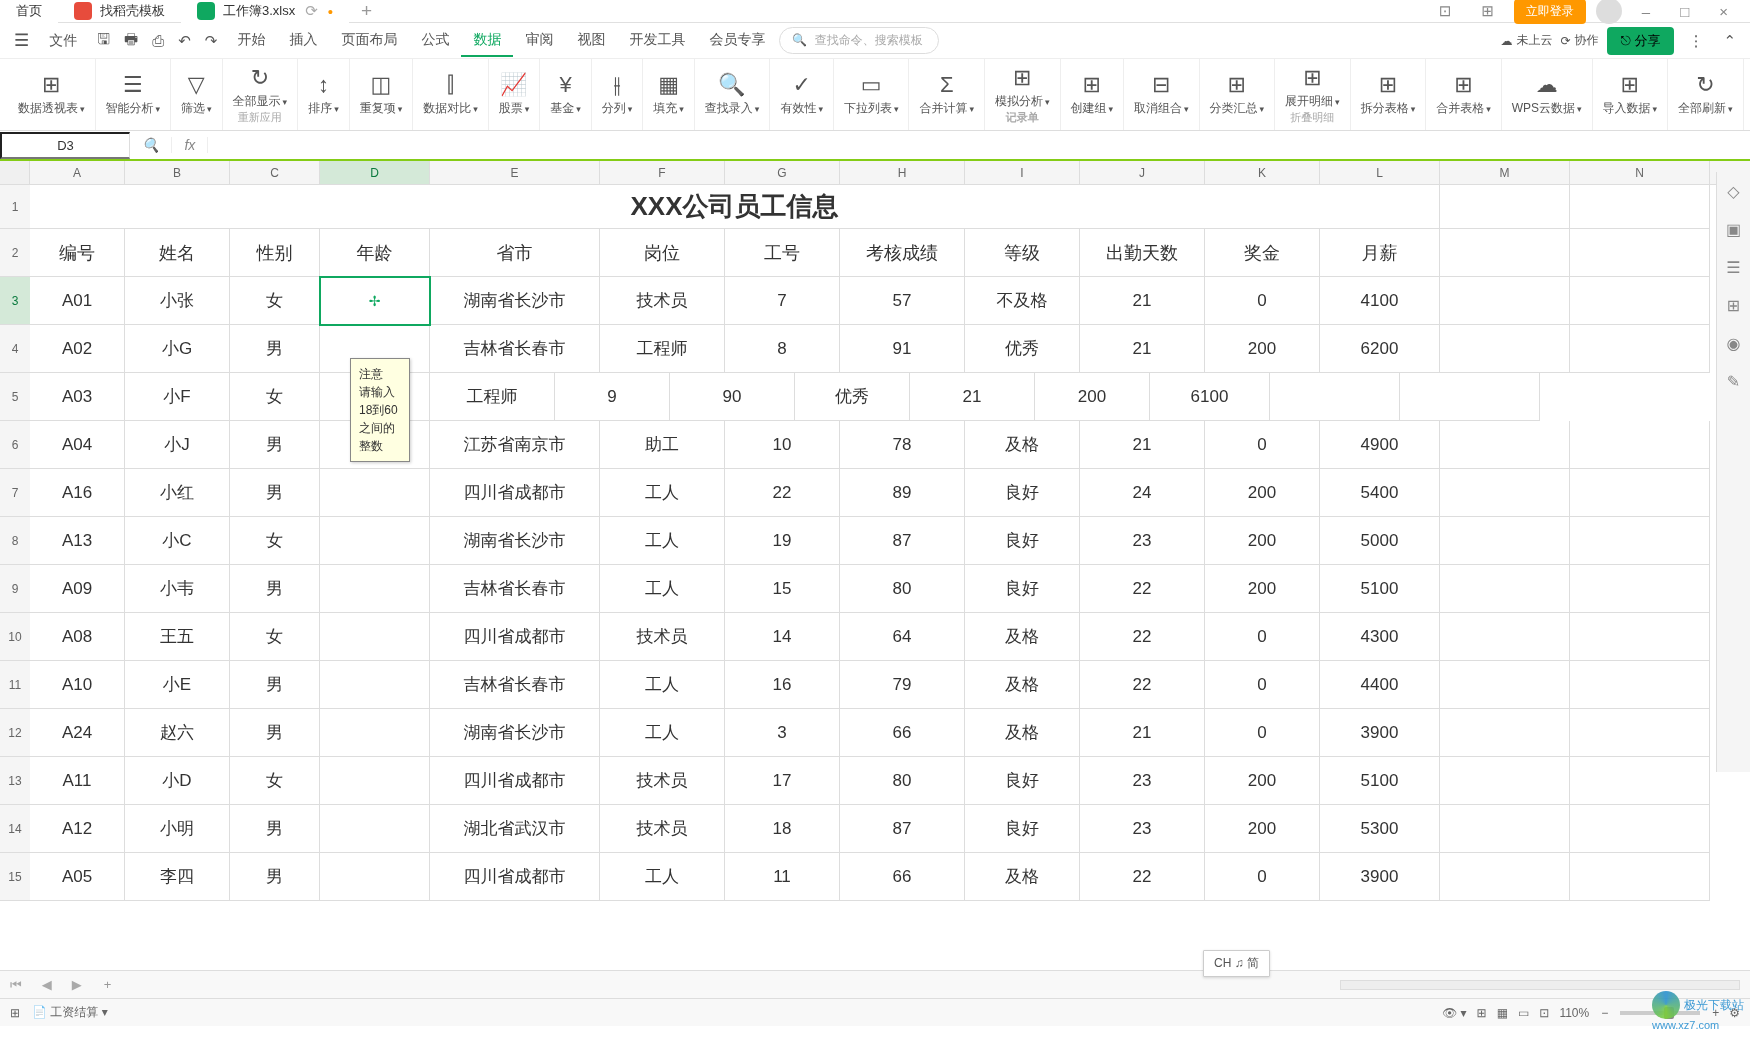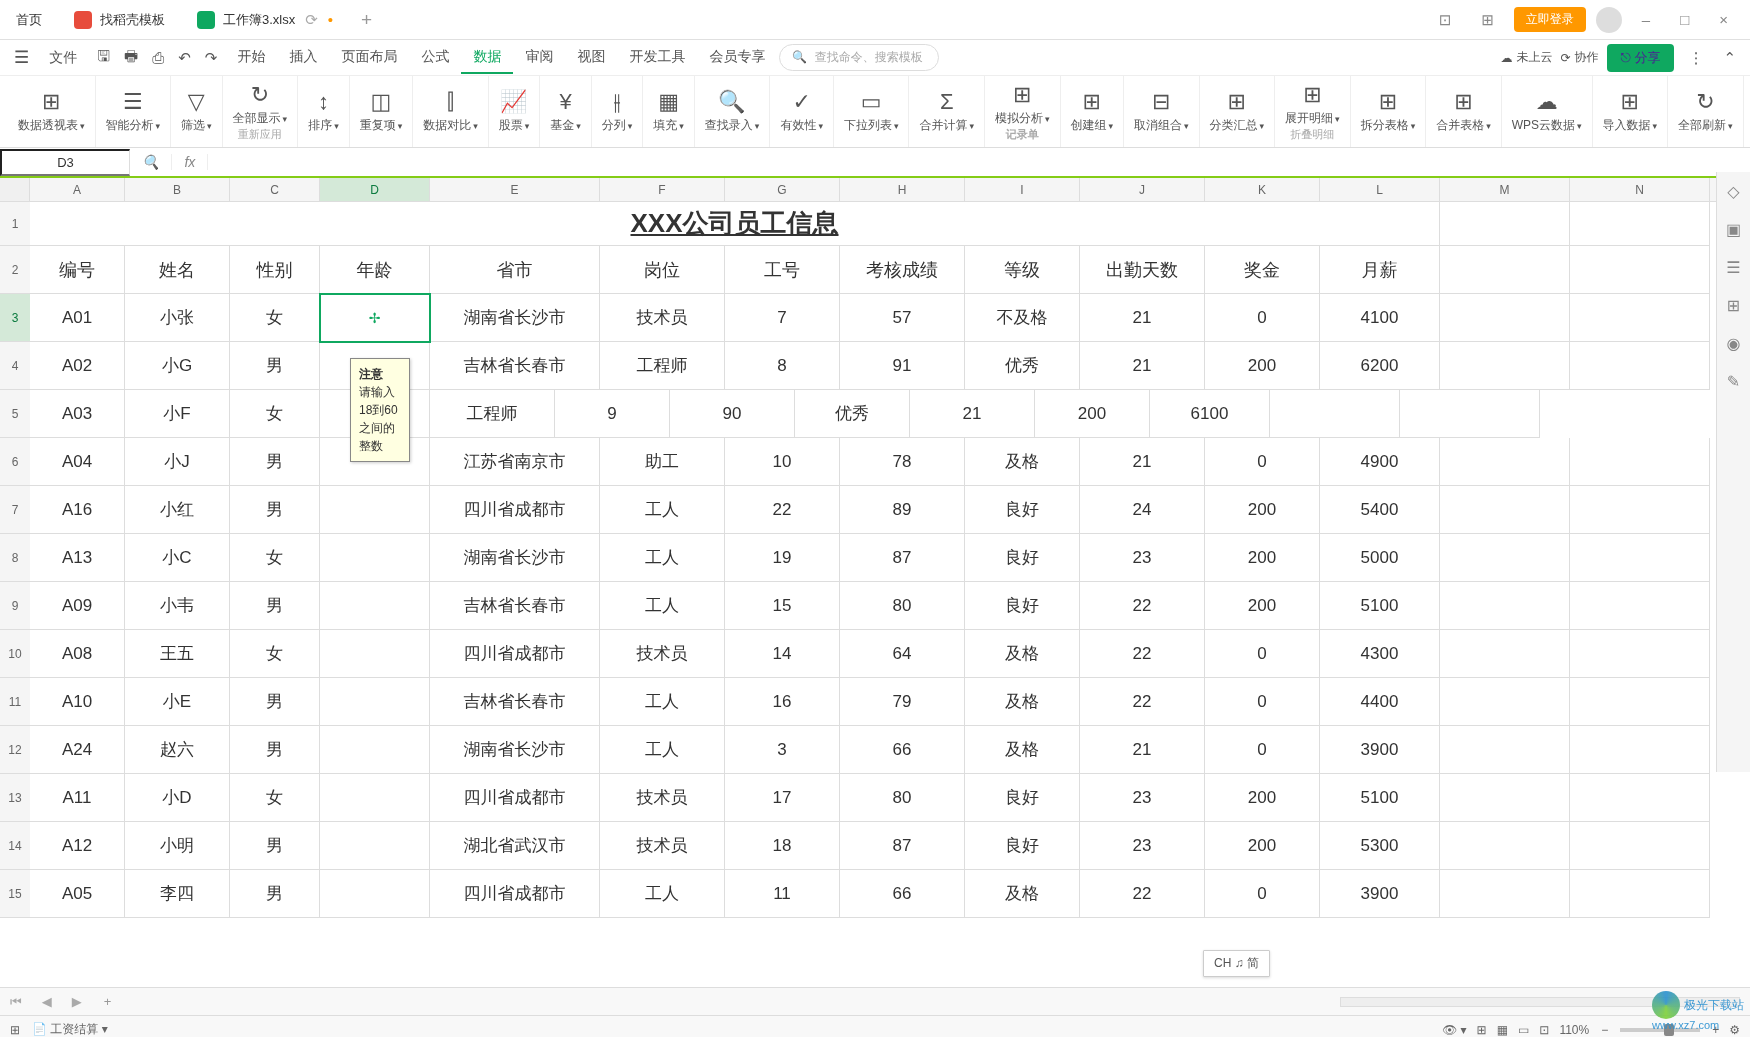--- a/index.html
+++ b/index.html
@@ -1,38 +1,38 @@
 <!DOCTYPE html>
 <html><head>
 <meta charset="utf-8">
 <style>
 *{margin:0;padding:0;box-sizing:border-box;font-family:"Microsoft YaHei",Arial,sans-serif;-webkit-font-smoothing:antialiased}
 body{background:#fff;width:1750px;height:1037px;overflow:hidden;font-size:13px;color:#333}
-.title-bar{height:40px;background:#fff;display:flex;align-items:center;border-bottom:1px solid #e0e0e0}
+.title-bar{height:23px;background:#fff;display:flex;align-items:center;border-bottom:1px solid #e0e0e0}
 .tab{height:34px;display:flex;align-items:center;padding:0 16px;font-size:13px;cursor:pointer;position:relative}
 .tab.home{background:#fff;color:#333}
 .tab.red-icon::before{content:"";width:18px;height:18px;background:#e74c3c;border-radius:4px;margin-right:8px;display:inline-block}
 .tab.green-icon::before{content:"";width:18px;height:18px;background:#0fa860;border-radius:4px;margin-right:8px;display:inline-block}
 .tab.active{background:#fff}
 .tab-close{margin-left:10px;color:#aaa;font-size:15px}
 .tab-plus{padding:0 12px;color:#999;font-size:19px;cursor:pointer}
 .title-right{margin-left:auto;display:flex;align-items:center;gap:10px;padding-right:12px}
 .login-btn{background:#ff9800;color:#fff;padding:4px 12px;border-radius:4px;font-size:12px;cursor:pointer}
 .avatar{width:26px;height:26px;border-radius:50%;background:#ddd}
 .win-btn{padding:5px 10px;color:#888;cursor:pointer;font-size:15px}
 
 .menu-bar{height:36px;display:flex;align-items:center;padding:0 8px;gap:2px;border-bottom:1px solid #eee}
 .menu-icon{padding:5px 6px;cursor:pointer;color:#555;font-size:15px}
 .hamburger{font-size:17px}
 .menu-item{padding:6px 12px;font-size:14px;cursor:pointer;color:#555}
 .menu-item.active{color:#0fa860;border-bottom:2px solid #0fa860;font-weight:500}
 .menu-right{margin-left:auto;display:flex;align-items:center;gap:8px}
 .search-box{border:1px solid #ddd;border-radius:14px;padding:4px 12px;font-size:12px;color:#aaa;width:160px}
 .cloud-btn{display:flex;align-items:center;gap:4px;font-size:12px;color:#555;cursor:pointer}
-.share-btn{background:#0fa860;color:#4c1d95;padding:5px 14px;border-radius:4px;font-size:13px;cursor:pointer}
+.share-btn{background:#0fa860;color:#000000;padding:5px 14px;border-radius:4px;font-size:13px;cursor:pointer}
 
 .ribbon{height:72px;display:flex;align-items:center;padding:0 8px;border-bottom:1px solid #ddd;gap:0}
 .rb-group{display:flex;flex-direction:column;align-items:center;padding:0 10px;height:100%;justify-content:center;border-right:1px solid #eee}
 .rb-icon{font-size:22px;color:#555;margin-bottom:2px}
 .rb-label{font-size:12px;color:#555;white-space:nowrap}
 .rb-dropdown::after{content:"▾";font-size:9px;margin-left:2px}
 
 .formula-bar{height:30px;display:flex;align-items:center;border-bottom:2px solid #84cc16;background:#fff}
 .name-box{width:130px;border-right:1px solid #ddd;text-align:center;font-size:13px;padding:4px;color:#333}
 .fx-icon{padding:0 12px;color:#888;font-style:italic;font-size:14px;border-right:1px solid #eee}
@@ -52,21 +52,21 @@
 .grid{position:relative}
 .row{display:flex;height:48px}
 .row.r1{height:44px}
 .cell{border-right:1px solid #ddd;border-bottom:1px solid #ddd;display:flex;align-items:center;justify-content:center;font-size:17px;color:#333;background:#fff;position:relative}
 .title-cell{font-size:26px;font-weight:600}
 .hdr-cell{font-size:18px}
 .cell.selected{outline:2px solid #0fa860;outline-offset:-1px;z-index:5}
 .cell-cursor{position:absolute;font-size:14px;color:#0fa860}
 
 .tooltip{position:absolute;left:350px;top:358px;background:#ffffe1;border:1px solid #888;padding:6px 8px;font-size:12px;line-height:1.5;z-index:50;box-shadow:1px 1px 3px rgba(0,0,0,.2);width:60px}
-.tooltip b{font-weight:700}
+.tooltip b{font-weight:400}
 
 .sheet-tabs{height:28px;display:flex;align-items:center;border-top:1px solid #ddd;background:#f8f8f8;font-size:13px}
 .st-nav{padding:0 10px;color:#aaa;cursor:pointer}
 .st-tab{padding:5px 16px;cursor:pointer;color:#555;border-right:1px solid #ddd}
 .st-tab.active{color:#0fa860;background:#fff;border-top:2px solid #0fa860}
 .st-tab.orange{background:#ffb84d;color:#333}
 .st-plus{padding:0 12px;color:#999;cursor:pointer}
 
 .status-bar{height:28px;display:flex;align-items:center;background:#f8f8f8;border-top:1px solid #ddd;padding:0 10px;font-size:12px;color:#666}
 .status-right{margin-left:auto;display:flex;align-items:center;gap:10px}
@@ -286,21 +286,21 @@
         <div class="col-h cH">H</div>
         <div class="col-h cI">I</div>
         <div class="col-h cJ">J</div>
         <div class="col-h cK">K</div>
         <div class="col-h cL">L</div>
         <div class="col-h cM">M</div>
         <div class="col-h cN">N</div>
       </div>
     <div class="grid" id="grid">
         <div class="row r1">
-          <div class="cell title-cell" style="width: 1410px; text-decoration: underline;">XXX公司员工信息</div>
+          <div class="cell title-cell" style="width: 1410px;">XXX公司员工信息</div>
           <div class="cell cM"></div>
           <div class="cell cN"></div>
         </div>
         <div class="row">
           <div class="cell hdr-cell cA">编号</div>
           <div class="cell hdr-cell cB">姓名</div>
           <div class="cell hdr-cell cC">性别</div>
           <div class="cell hdr-cell cD">年龄</div>
           <div class="cell hdr-cell cE">省市</div>
           <div class="cell hdr-cell cF">岗位</div>

